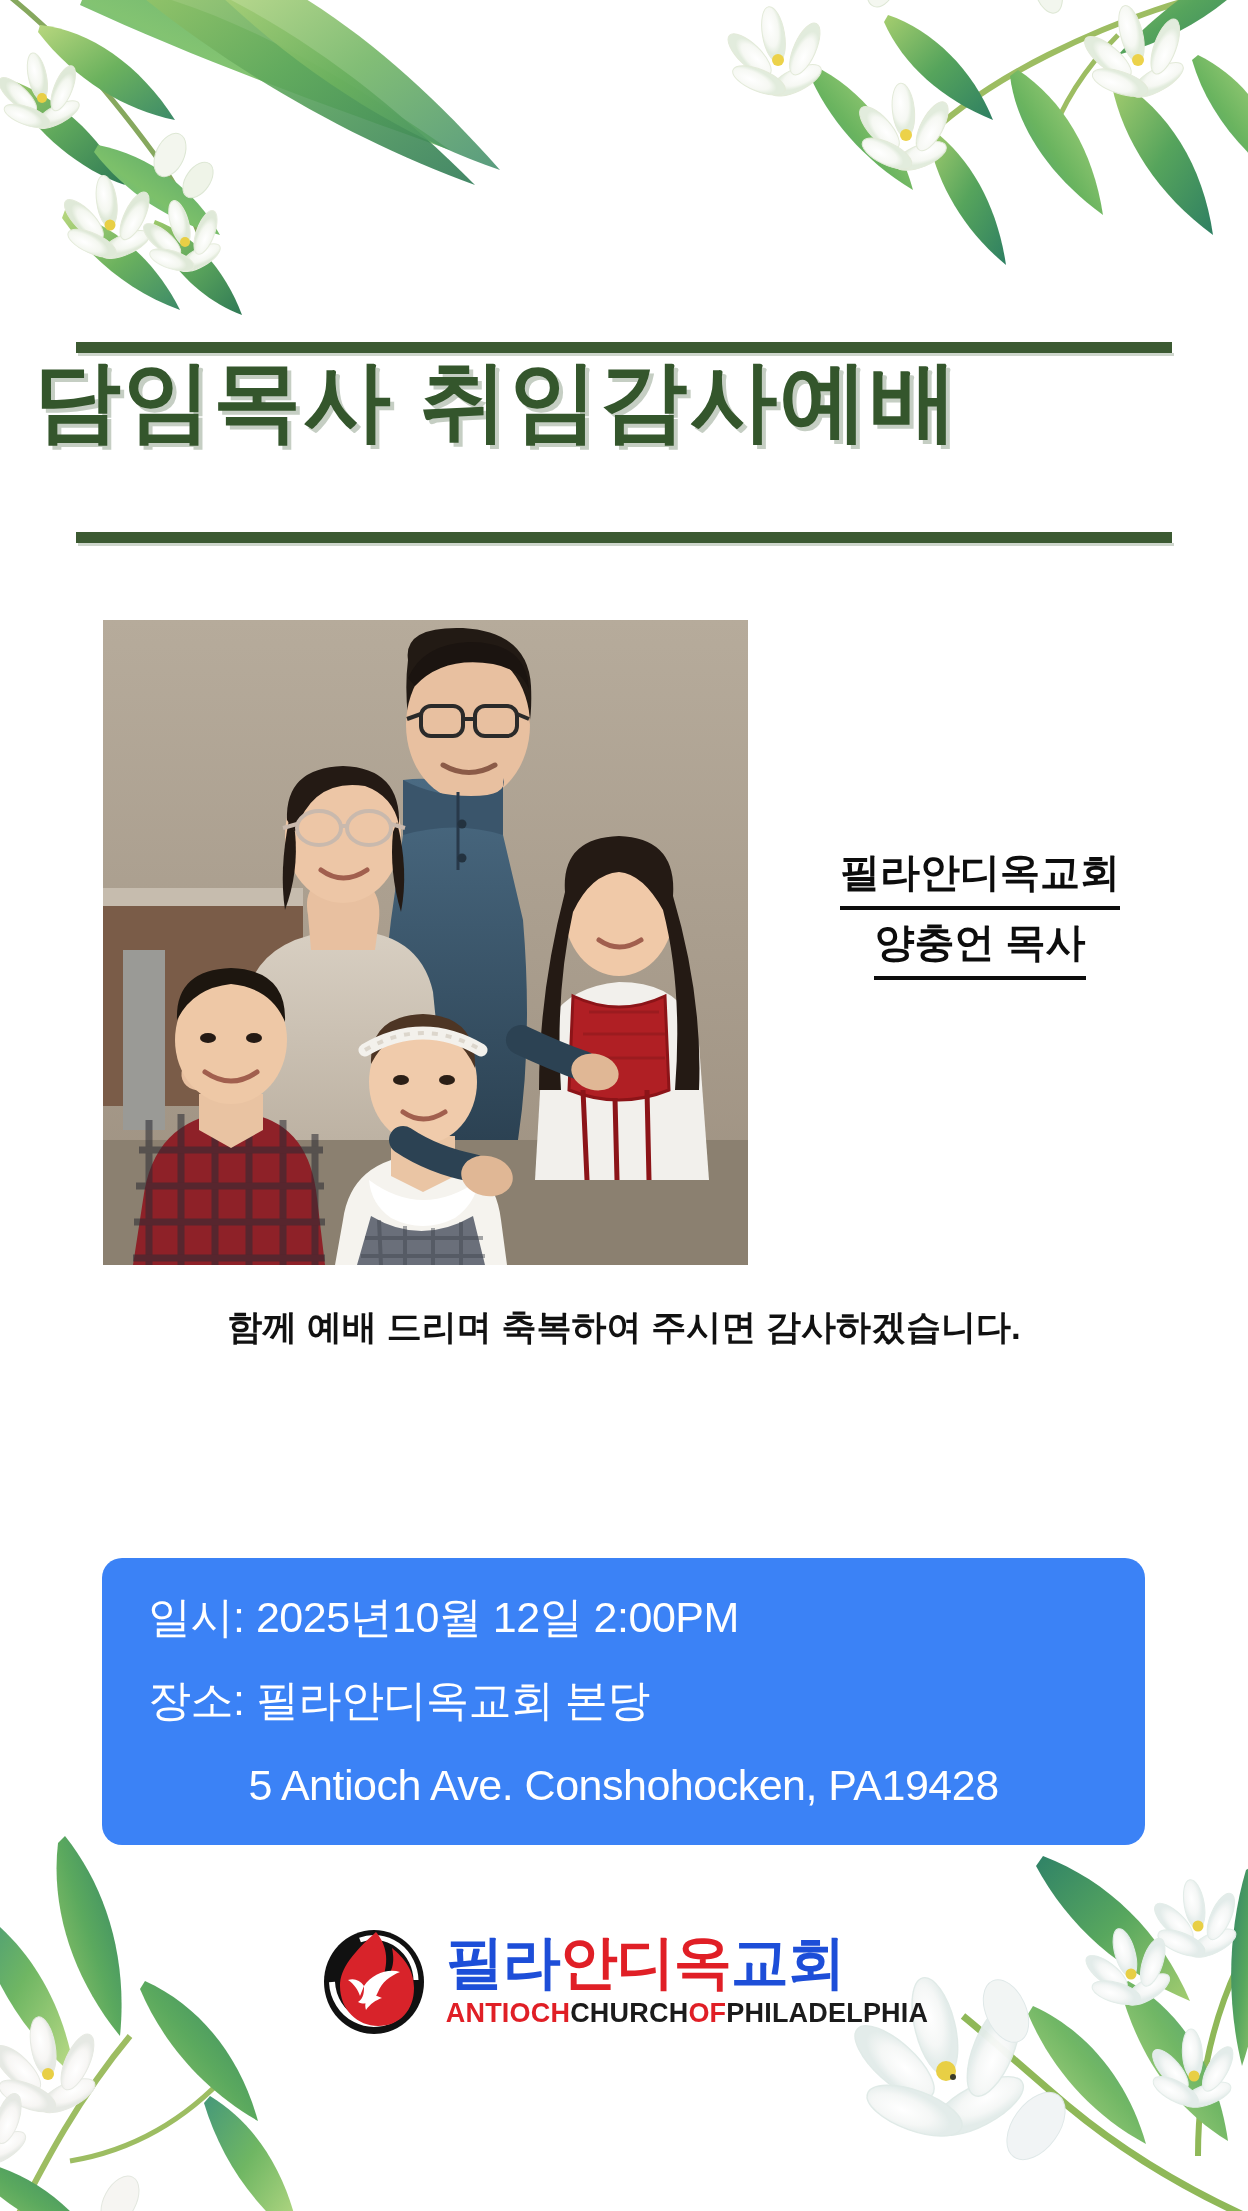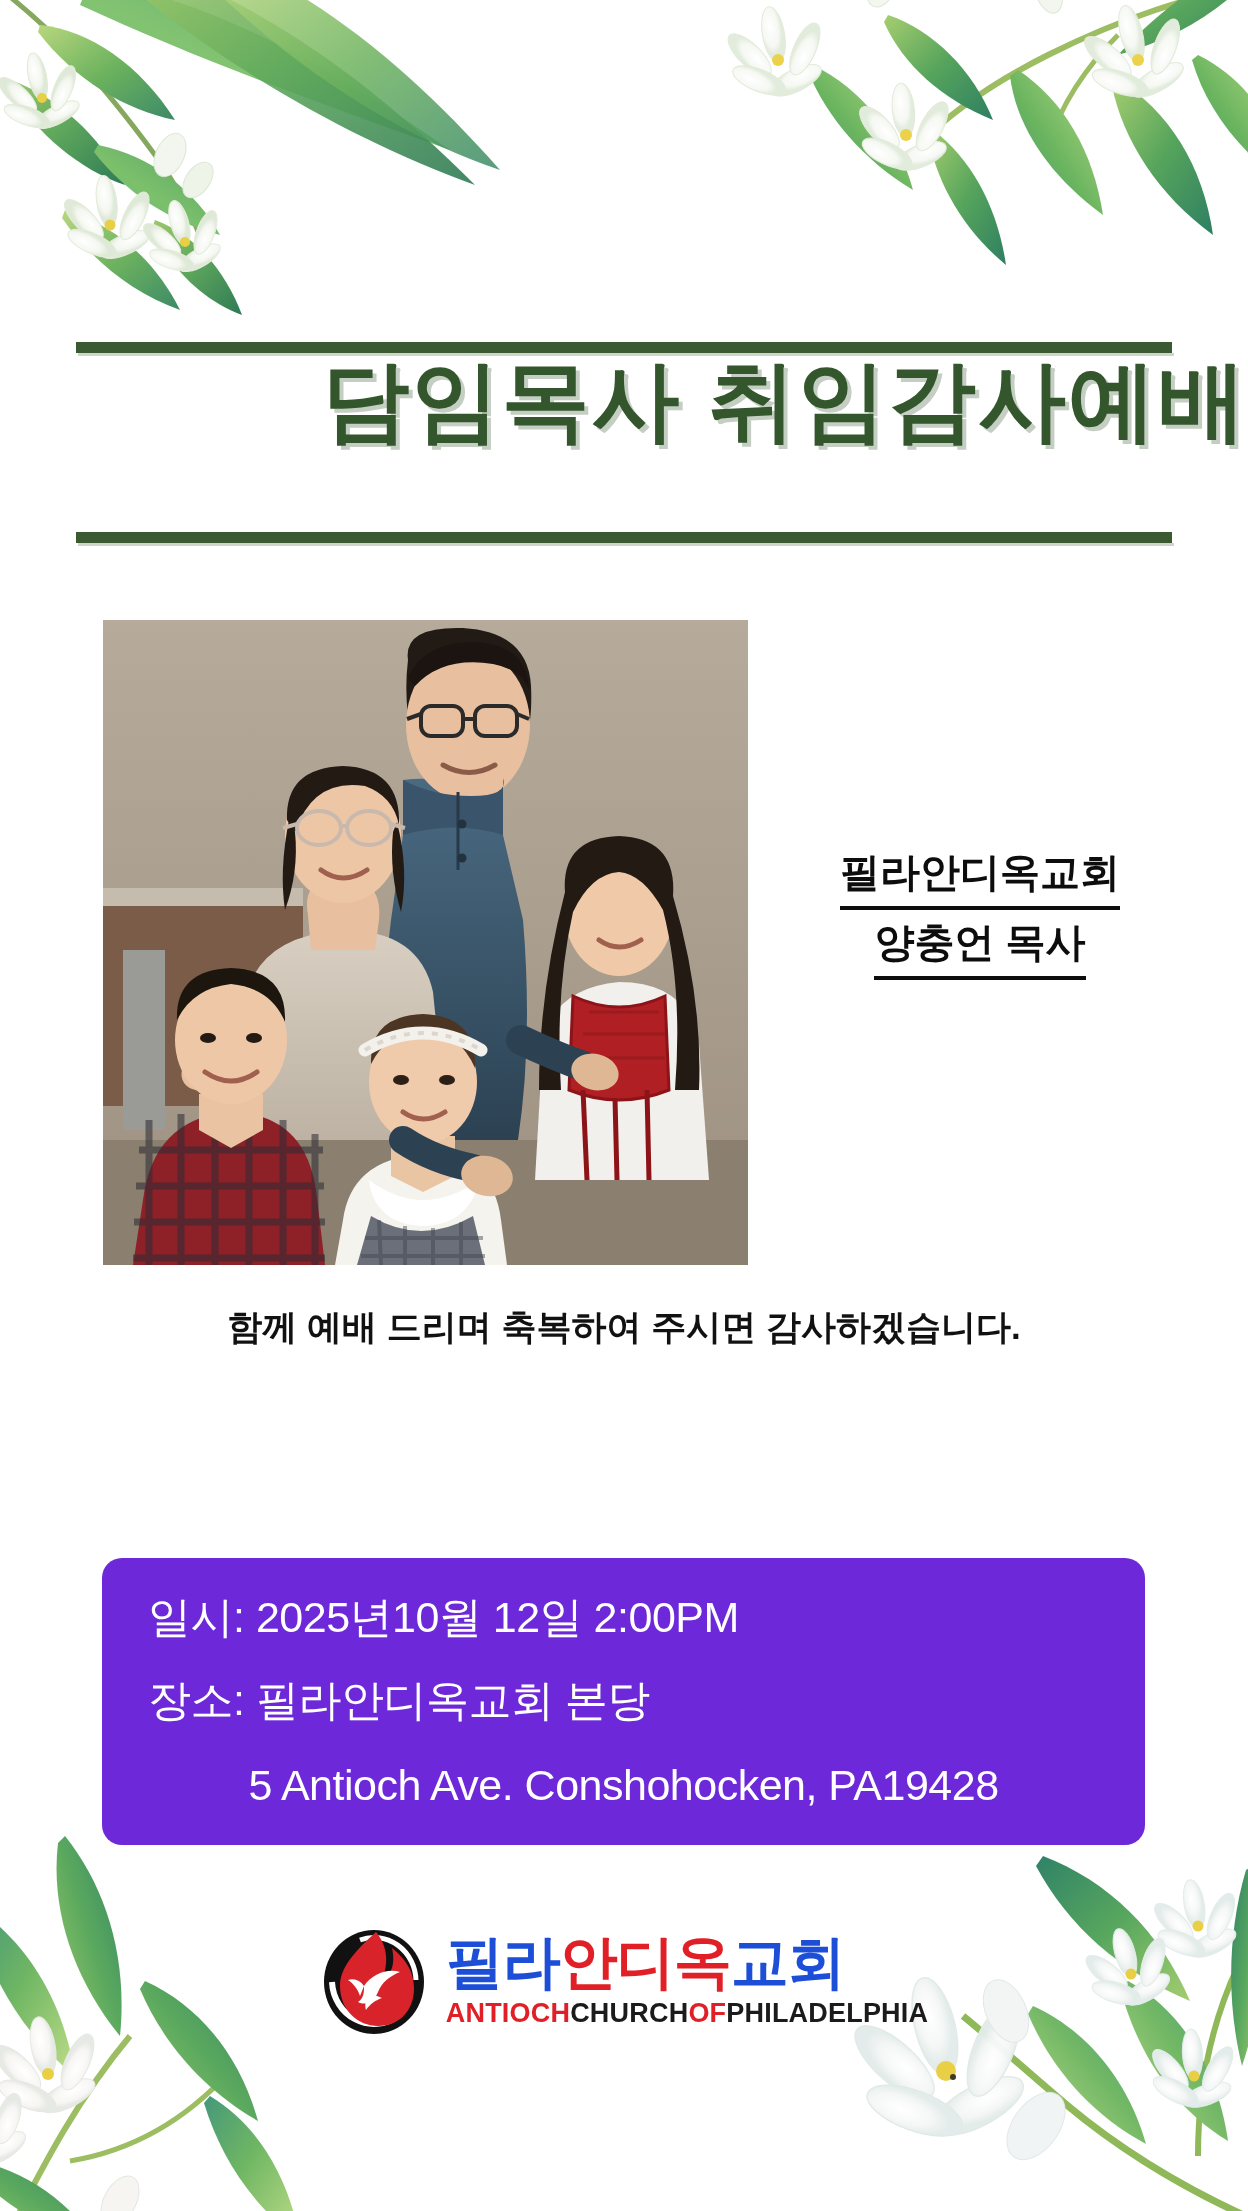--- a/index.html
+++ b/index.html
@@ -17,21 +17,21 @@
   .bot-bl{left:-30px;bottom:-20px;width:430px;height:400px;}
   .bot-br{right:-20px;bottom:-25px;width:470px;height:410px;}
 
   
   .rule{position:absolute;left:76px;width:1096px;height:11px;background:#3c5a32;}
   .rule-top{top:342px;}
   .rule-bot{top:532px;}
   .rule::after{content:"";position:absolute;left:2px;top:11px;width:100%;height:3px;background:rgba(60,90,50,.25);}
 
   .title{
-    position:absolute;left:0;right:0;top:355px;text-align:right;
+    position:absolute;left:0;right:0;top:355px;text-align:left;
     font-size:88px;line-height:1.05;font-weight:700;letter-spacing:2px;
     color:#34562c;
     text-shadow:4px 4px 0 rgba(150,165,145,.55);
     white-space:nowrap;
     padding-left:33px;
   }
 
   
   .photo-wrap{position:absolute;left:103px;top:620px;width:645px;height:645px;overflow:hidden;background:#8a7a68;}
   .photo-wrap svg{display:block;width:645px;height:645px;}
@@ -46,21 +46,21 @@
   
   .body-copy{
     position:absolute;left:50px;right:50px;top:1300px;text-align:center;
     font-size:35px;line-height:1.52;font-weight:700;color:#111;
   }
   .body-copy div{white-space:nowrap;}
 
   
   .infobox{
     position:absolute;left:102px;top:1558px;width:1043px;height:287px;
-    background:#6d28d9;border-radius:20px;
+    background:#3b82f6;border-radius:20px;
     box-sizing:border-box;padding:38px 46px 0 46px;color:#fff;
   }
   .infobox .row{font-size:43px;line-height:1.0;font-weight:500;letter-spacing:-.5px;}
   .infobox .row.r1{margin-bottom:40px;}
   .infobox .row.r2{margin-bottom:42px;}
   .infobox .row.r3{text-align:center;}
 
   
   .logo{position:absolute;left:0;right:0;top:1905px;height:150px;display:flex;align-items:center;justify-content:center;gap:18px;}
   .logo-mark{width:108px;height:112px;flex:0 0 auto;}

